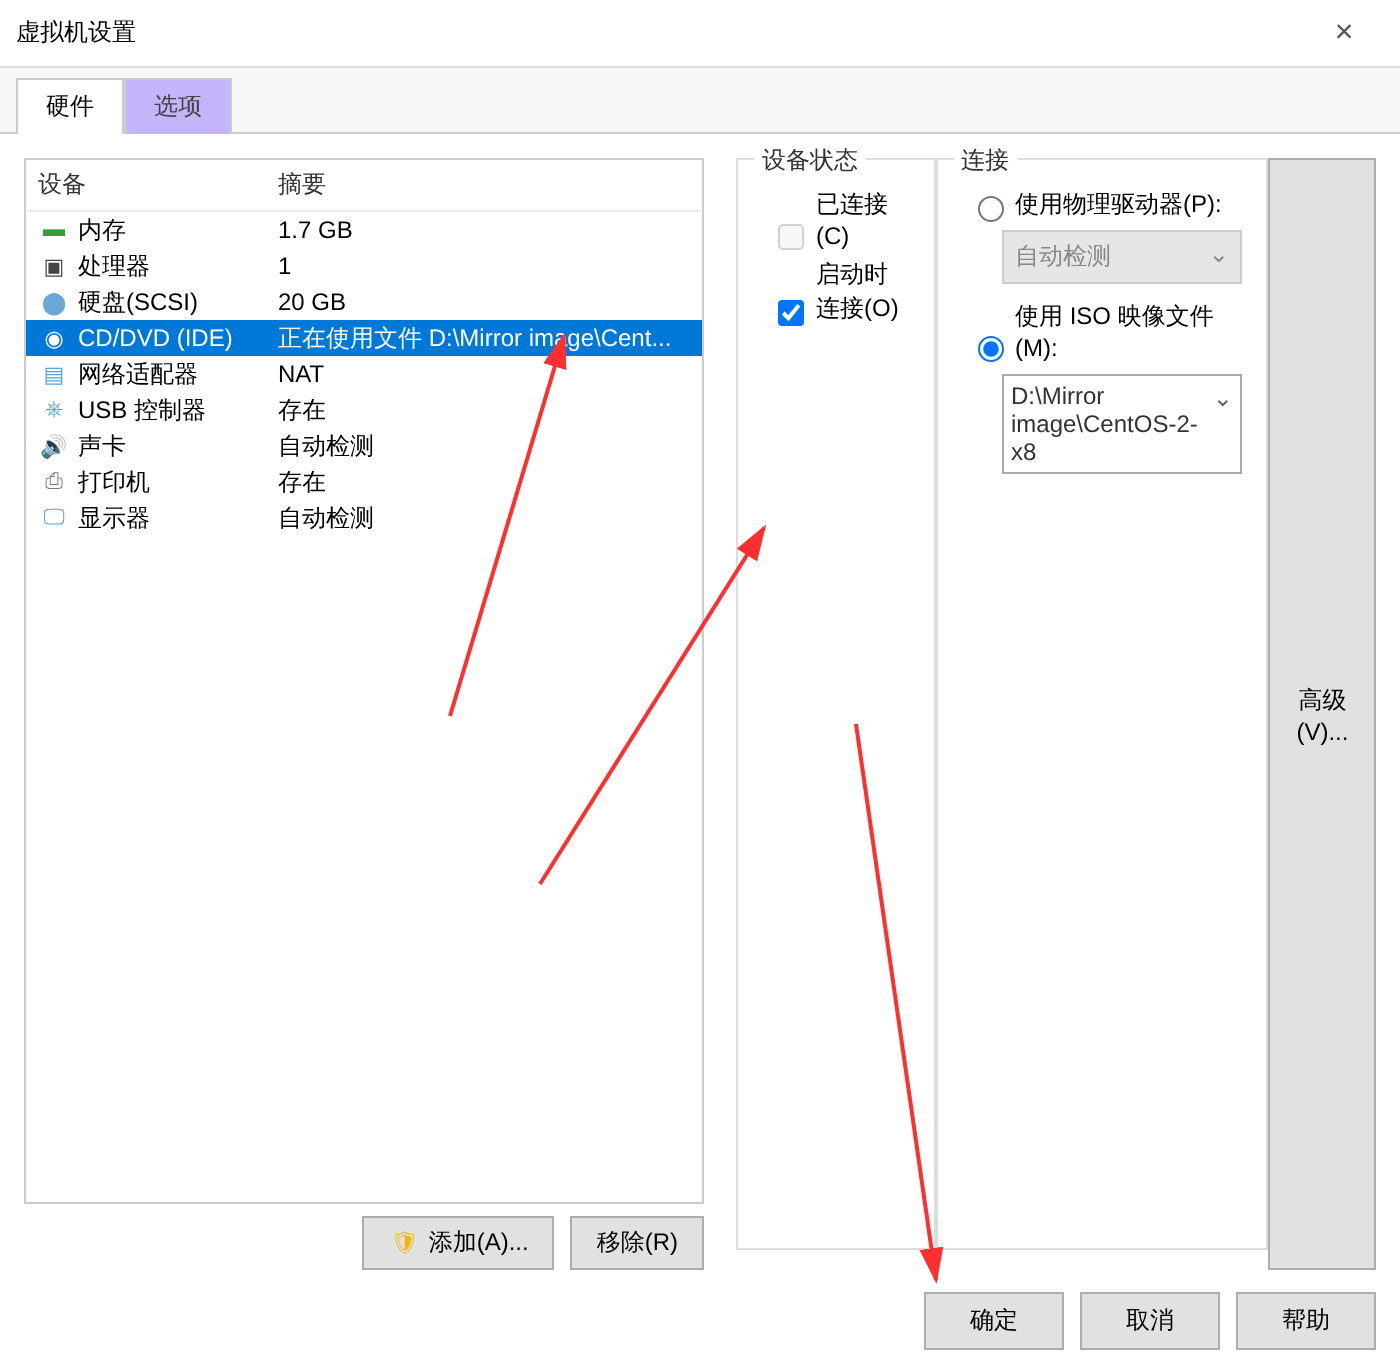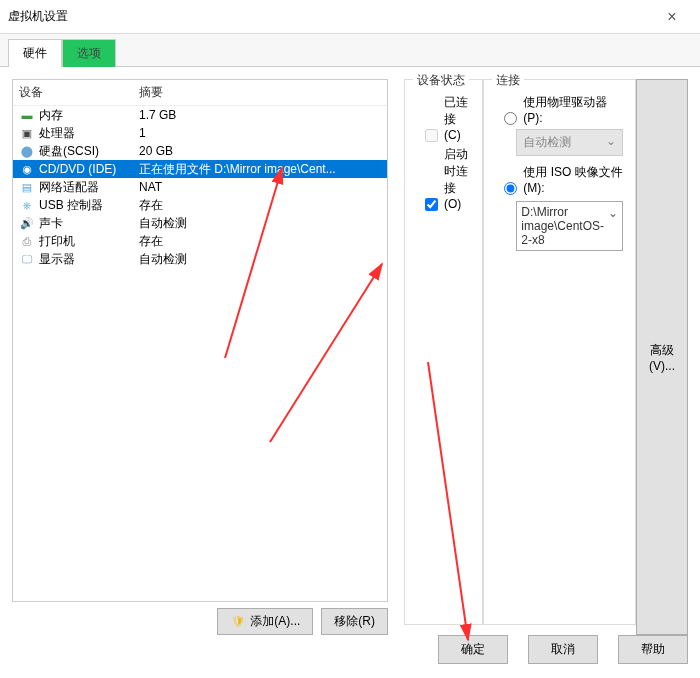--- a/index.html
+++ b/index.html
@@ -4,45 +4,45 @@
 <style>
 * { box-sizing: border-box; margin: 0; padding: 0; font-family: "Microsoft YaHei", "Segoe UI", sans-serif; font-size: 12px; }
 body { width: 700px; height: 678px; background: #fff; position: relative; }
 
 .titlebar { height: 34px; border-bottom: 1px solid #ddd; display: flex; align-items: center; padding: 0 8px; }
 .titlebar .title { flex: 1; }
 .titlebar .close { width: 40px; text-align: center; font-size: 16px; color: #555; cursor: default; }
 
 .tabs { display: flex; padding: 4px 8px 0 8px; border-bottom: 1px solid #ccc; background: #f7f7f7; }
 .tab { padding: 5px 14px; border: 1px solid #ccc; border-bottom: none; background: #fff; position: relative; top: 1px; }
-.tab.inactive { background: #22c55e; color: #444; }
+.tab.inactive { background: #c4b5fd; color: #444; }
 
 .body { padding: 12px; display: flex; gap: 16px; height: 580px; }
-.left-panel { width: 376px; display: flex; flex-direction: column; }
+.left-panel { width: 340px; display: flex; flex-direction: column; }
 .device-list { border: 1px solid #ccc; flex: 1; background: #fff; }
 .dl-header { display: flex; padding: 4px 6px; border-bottom: 1px solid #eee; font-weight: normal; color: #333; }
 .col1 { width: 120px; display: flex; align-items: center; gap: 4px; }
 .col2 { flex: 1; white-space: nowrap; overflow: hidden; text-overflow: ellipsis; }
 .dl-row { display: flex; padding: 2px 6px; align-items: center; height: 18px; }
 .dl-row.selected { background: #0078d7; color: #fff; }
 .icon { width: 16px; height: 14px; display: inline-flex; align-items: center; justify-content: center; font-size: 11px; }
 .left-buttons { display: flex; gap: 8px; justify-content: flex-end; margin-top: 6px; }
 .btn { border: 1px solid #adadad; background: #e1e1e1; padding: 4px 12px; cursor: default; display: inline-flex; align-items: center; gap: 4px; }
 
 .right-panel { flex: 1; display: flex; flex-direction: row; }
 .group { border: 1px solid #ddd; padding: 10px 12px 12px 12px; margin-bottom: 10px; position: relative; }
 .group-title { position: absolute; top: -8px; left: 8px; background: #fff; padding: 0 4px; color: #333; }
 .group label { display: flex; align-items: flex-end; gap: 6px; margin: 4px 0 4px 8px; }
 .iso-row { display: flex; gap: 6px; margin: 6px 0 0 20px; }
 .iso-input { flex: 1; border: 1px solid #aaa; padding: 3px 18px 3px 4px; background: #fff; color: #333; position: relative; }
 .iso-caret { position: absolute; right: 4px; top: 4px; color: #666; }
 .disabled-select { background: #e6e6e6; color: #888; padding: 4px 6px; margin: 4px 0 8px 20px; border: 1px solid #ccc; display:flex; justify-content:space-between; }
 .adv-row { display: flex; justify-content: flex-end; }
 
-.footer { position: absolute; bottom: 14px; right: 12px; display: flex; gap: 20px; }
+.footer { position: absolute; bottom: 3px; right: 12px; display: flex; gap: 8px; }
 .footer .btn { padding: 5px 22px; }
 
 
 .arrow-svg { position: absolute; inset: 0; pointer-events: none; }
 .arrow-line { stroke: #ff2f2f; stroke-width: 2; fill: none; }
 .arrow-head { fill: #ff2f2f; }
 
 input[type=checkbox], input[type=radio] { width: 13px; height: 13px; }
 </style>
 </head>

